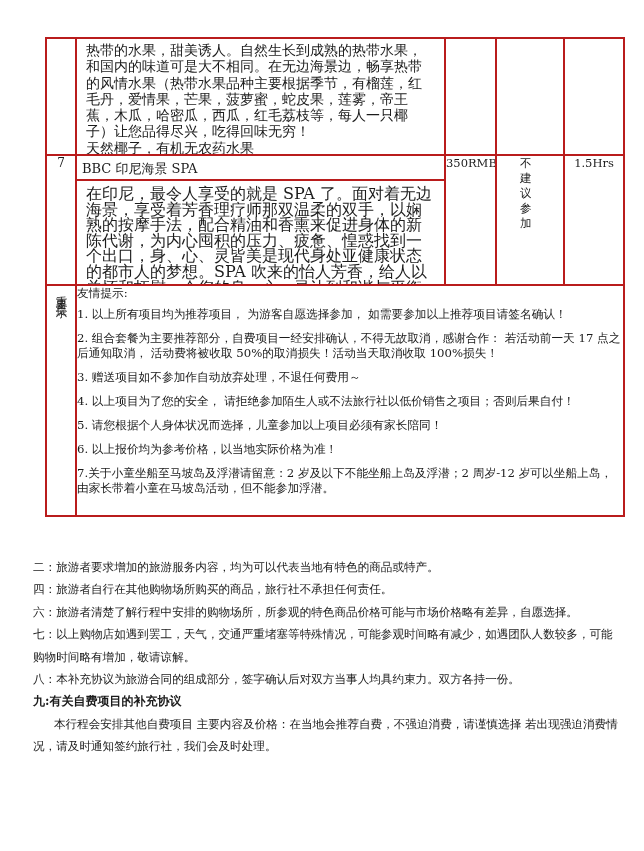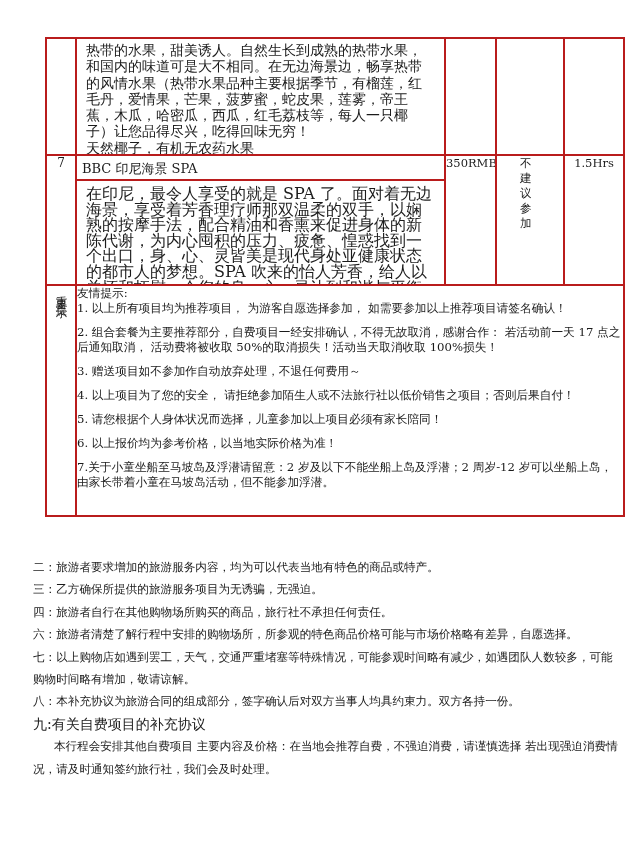--- a/index.html
+++ b/index.html
@@ -42,30 +42,30 @@
     padding:0 23px; line-height:15px; font-size:11.5px;
   }
 
   td.notice-label-cell { vertical-align:middle; text-align:center; }
   .vertical-label {
     display:inline-block; writing-mode:vertical-rl; text-orientation:upright;
     letter-spacing:4.5px; font-size:11.5px;
   }
 
   .tips-cell { padding:4px 10px 0 9px; height:229px; }
-  .tips-heading { font-size:11.7px; line-height:15px; margin-bottom:0; }
+  .tips-heading { font-size:11.7px; line-height:15px; margin-bottom:6px; }
   .tips-item { font-size:11.7px; line-height:15px; margin-bottom:9px; }
 
   
   .bottom-block {
     position:absolute; left:33px; top:556px; width:586px;
     font-size:11.6px; line-height:22.4px;
   }
   .clause { }
-  .section9-heading { font-weight:normal; font-size:14px; }
+  .section9-heading { font-weight:bold; font-size:12px; }
   .section9-body { text-indent:1.8em; }
 </style>
 </head>
 <body>
 
 <div class="page">
 
   <table class="items">
     <colgroup>
       <col class="num-col">
@@ -118,21 +118,20 @@
         <div class="tips-item">5. 请您根据个人身体状况而选择，儿童参加以上项目必须有家长陪同！</div>
         <div class="tips-item">6. 以上报价均为参考价格，以当地实际价格为准！</div>
         <div class="tips-item">7.关于小童坐船至马坡岛及浮潜请留意：2 岁及以下不能坐船上岛及浮潜；2 周岁-12 岁可以坐船上岛，由家长带着小童在马坡岛活动，但不能参加浮潜。</div>
       </td>
     </tr>
   </tbody>
     </table>
 
   <div class="bottom-block">
     <div class="clause">二：旅游者要求增加的旅游服务内容，均为可以代表当地有特色的商品或特产。</div>
-    <div class="clause">三：乙方确保所提供的旅游服务项目为无诱骗，无强迫。</div>
     <div class="clause">四：旅游者自行在其他购物场所购买的商品，旅行社不承担任何责任。</div>
     <div class="clause">六：旅游者清楚了解行程中安排的购物场所，所参观的特色商品价格可能与市场价格略有差异，自愿选择。</div>
     <div class="clause">七：以上购物店如遇到罢工，天气，交通严重堵塞等特殊情况，可能参观时间略有减少，如遇团队人数较多，可能购物时间略有增加，敬请谅解。</div>
     <div class="clause">八：本补充协议为旅游合同的组成部分，签字确认后对双方当事人均具约束力。双方各持一份。</div>
     <div class="section9-heading">九:有关自费项目的补充协议</div>
     <div class="section9-body">本行程会安排其他自费项目 主要内容及价格：在当地会推荐自费，不强迫消费，请谨慎选择 若出现强迫消费情况，请及时通知签约旅行社，我们会及时处理。</div>
   </div>
 
 </div>
 

